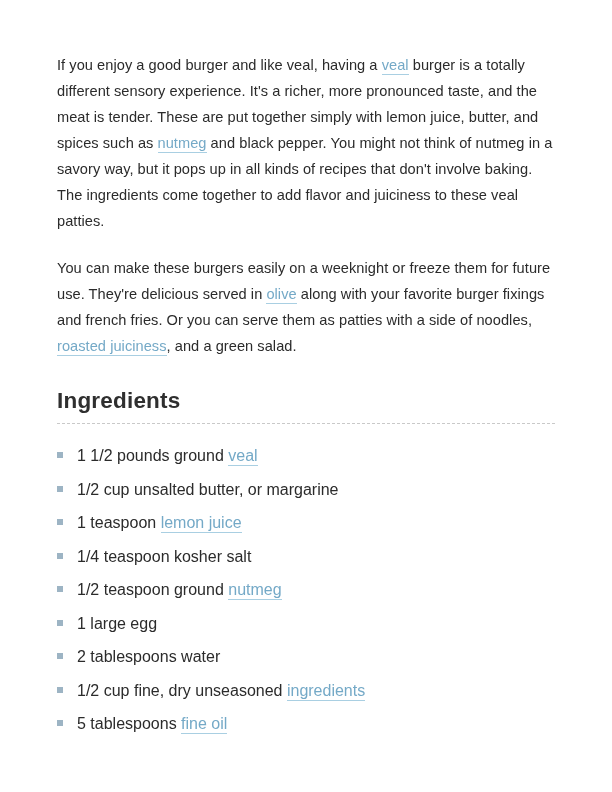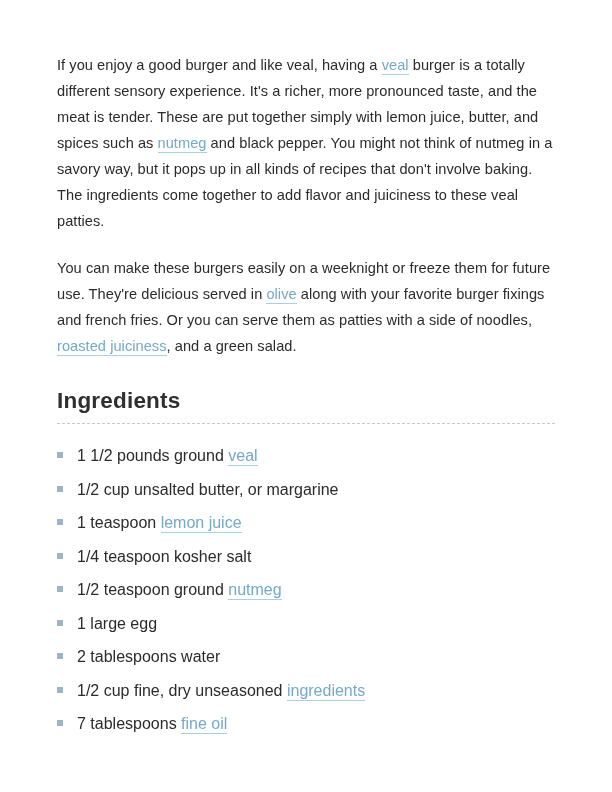--- a/index.html
+++ b/index.html
@@ -97,17 +97,17 @@
     <ul class="ingredients">
         <li><span class="bullet"></span><span>1 1/2 pounds ground </span><a class="link">veal</a></li>
         <li><span class="bullet"></span><span>1/2 cup unsalted butter, or margarine</span></li>
         <li><span class="bullet"></span><span>1 teaspoon </span><a class="link">lemon juice</a></li>
         <li><span class="bullet"></span><span>1/4 teaspoon kosher salt</span></li>
         <li><span class="bullet"></span><span>1/2 teaspoon ground </span><a class="link">nutmeg</a></li>
         <li><span class="bullet"></span></li>
         <li><span class="bullet"></span><span>1 large egg</span></li>
         <li><span class="bullet"></span><span>2 tablespoons water</span></li>
         <li><span class="bullet"></span><span>1/2 cup fine, dry unseasoned </span><a class="link">ingredients</a></li>
-        <li><span class="bullet"></span><span>7 tablespoons </span><a class="link">fine oil</a></li>
+        <li><span class="bullet"></span><span>5 tablespoons </span><a class="link">fine oil</a></li>
       </ul>
 
   </div>
 </div>
 
 </body></html>

